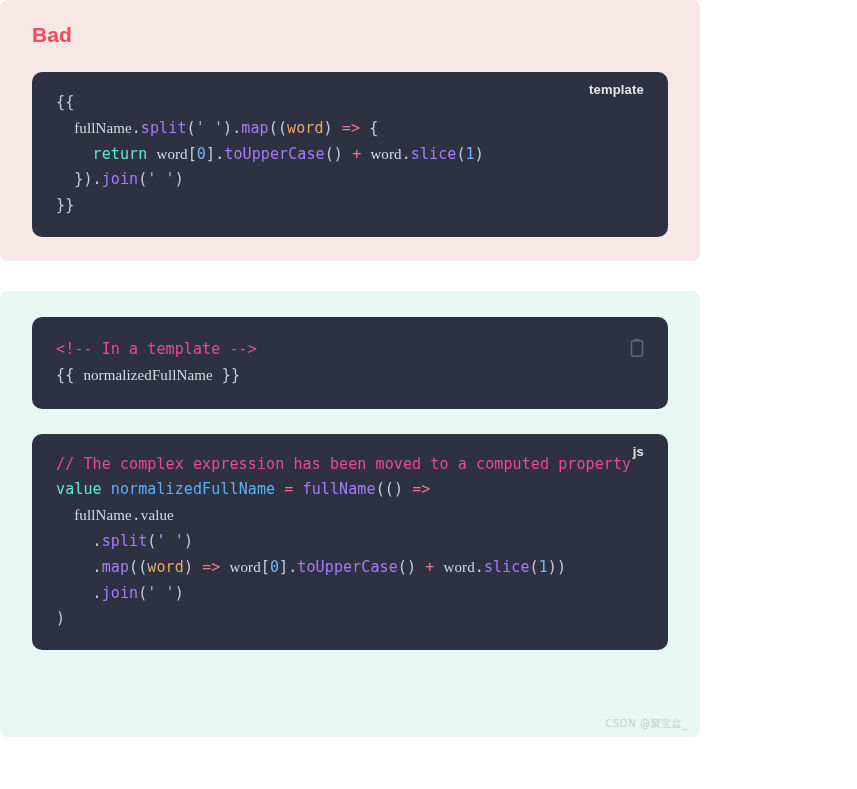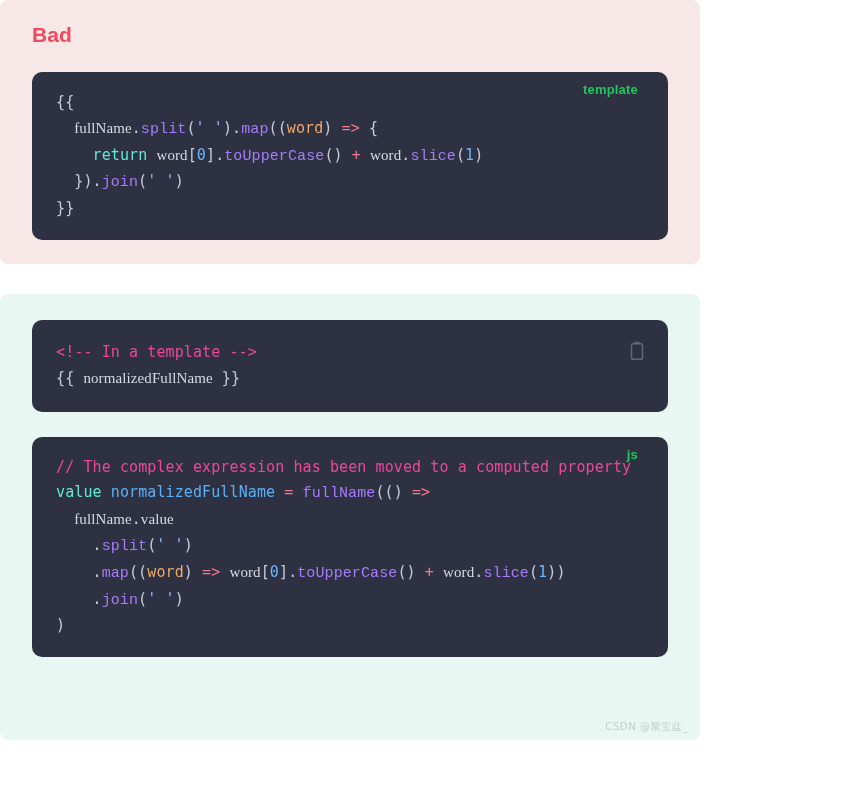--- a/index.html
+++ b/index.html
@@ -63,38 +63,38 @@
     font-family: "DejaVu Sans Mono", "Liberation Mono", monospace;
     font-size: 15px;
     line-height: 25.8px;
     color: #d7dae3;
     white-space: pre;
     letter-spacing: 0.1px;
   }
 
   
   .t-plain   { color: #d7dae3; font-family: Liberation Serif, serif; }
-  .t-fn      { color: #a77bfa; font-family: Liberation Mono, monospace; }
+  .t-fn      { color: #a77bfa; }
   .t-str     { color: #96b1f5; }
   .t-param   { color: #f0a868; }
   .t-op      { color: #f4768e; }
   .t-kw      { color: #5eead4; }
   .t-num     { color: #6cb6ff; }
   .t-var     { color: #5ab0f6; }
   .t-comment { color: #ec4899; }
   .t-punct   { color: #c8ccd8; }
 
   .lang-badge {
     position: absolute;
     top: 10px;
-    right: 30px;
+    right: 24px;
     font-family: "Liberation Sans", sans-serif;
     font-size: 13px;
     font-weight: bold;
-    color: #22c55e;
+    color: #e5e5e5;
     letter-spacing: 0.2px;
   }
 
   .copy-btn {
     position: absolute;
     top: 20px;
     right: 20px;
     width: 22px;
     height: 22px;
     opacity: 0.55;

